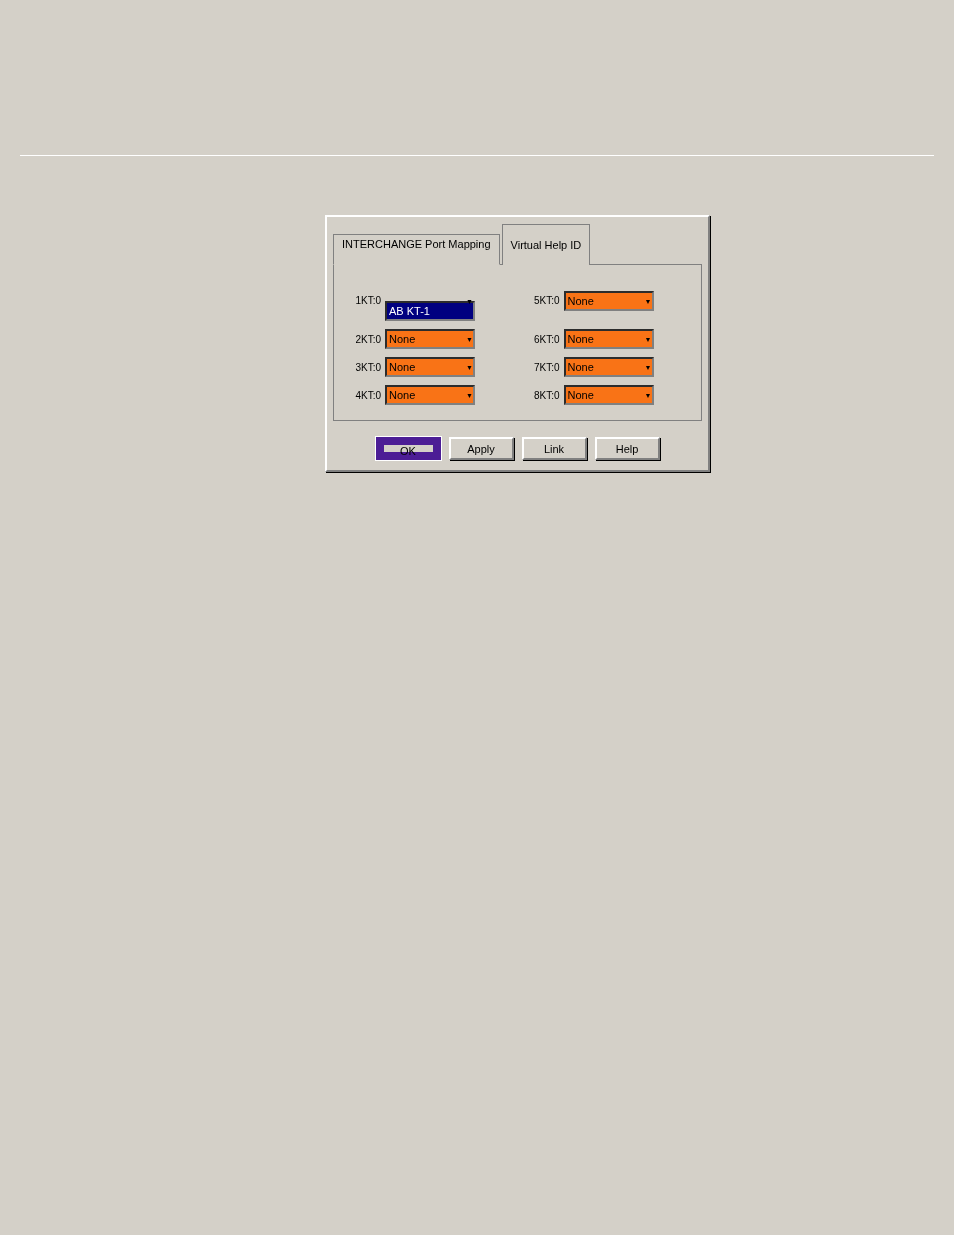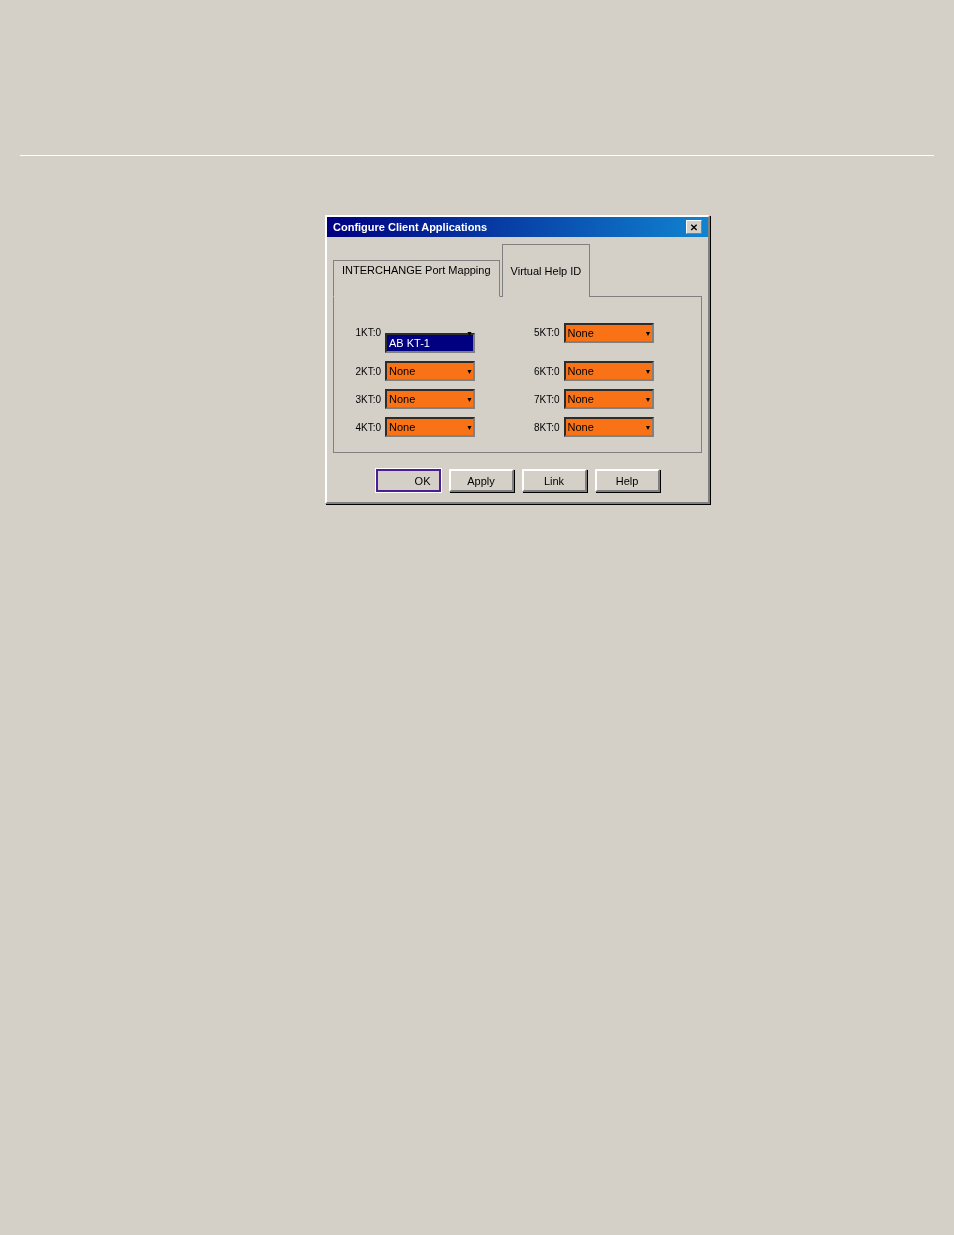--- a/index.html
+++ b/index.html
@@ -84,21 +84,21 @@
 
     
     .tab-bar {
       display: flex;
       align-items: flex-end;
       margin-bottom: 0;
       border-bottom: 1px solid #808080;
     }
 
     .tab {
-      padding: 20px 8px;
+      padding: 14px 8px;
       border: 1px solid #808080;
       border-bottom: none;
       background-color: #d4d0c8;
       font-size: 11px;
       cursor: pointer;
       margin-right: 2px;
       position: relative;
       bottom: -1px;
     }
 
@@ -189,37 +189,32 @@
       border: 2px solid;
       border-color: #ffffff #808080 #808080 #ffffff;
       box-shadow: 1px 1px 0 #000000;
       font-size: 11px;
       font-family: "MS Sans Serif", Arial, sans-serif;
       cursor: pointer;
       padding: 0 8px;
     }
 
     .win-button.default-btn {
-      border: 2px solid #4c1d95;
+      border: 8px solid #4c1d95;
       outline: 1px solid #ffffff;
-      text-align: right;
     }
   </style>
 </head>
 <body>
 
 <div class="page-bg">
   <div class="top-line"></div>
 
   <div class="dialog">
 
-    <div class="dialog-titlebar">
-      <span class="dialog-title-text">Configure Client Applications</span>
-      <div class="dialog-close-btn">✕</div>
-    </div>
 
     <div class="dialog-content">
 
       <div class="tab-bar">
         <div class="tab active">
           <span>INTERCHANGE Port Mapping</span>
         </div>
         <div class="tab">
           <span>Virtual Help ID</span>
         </div>

